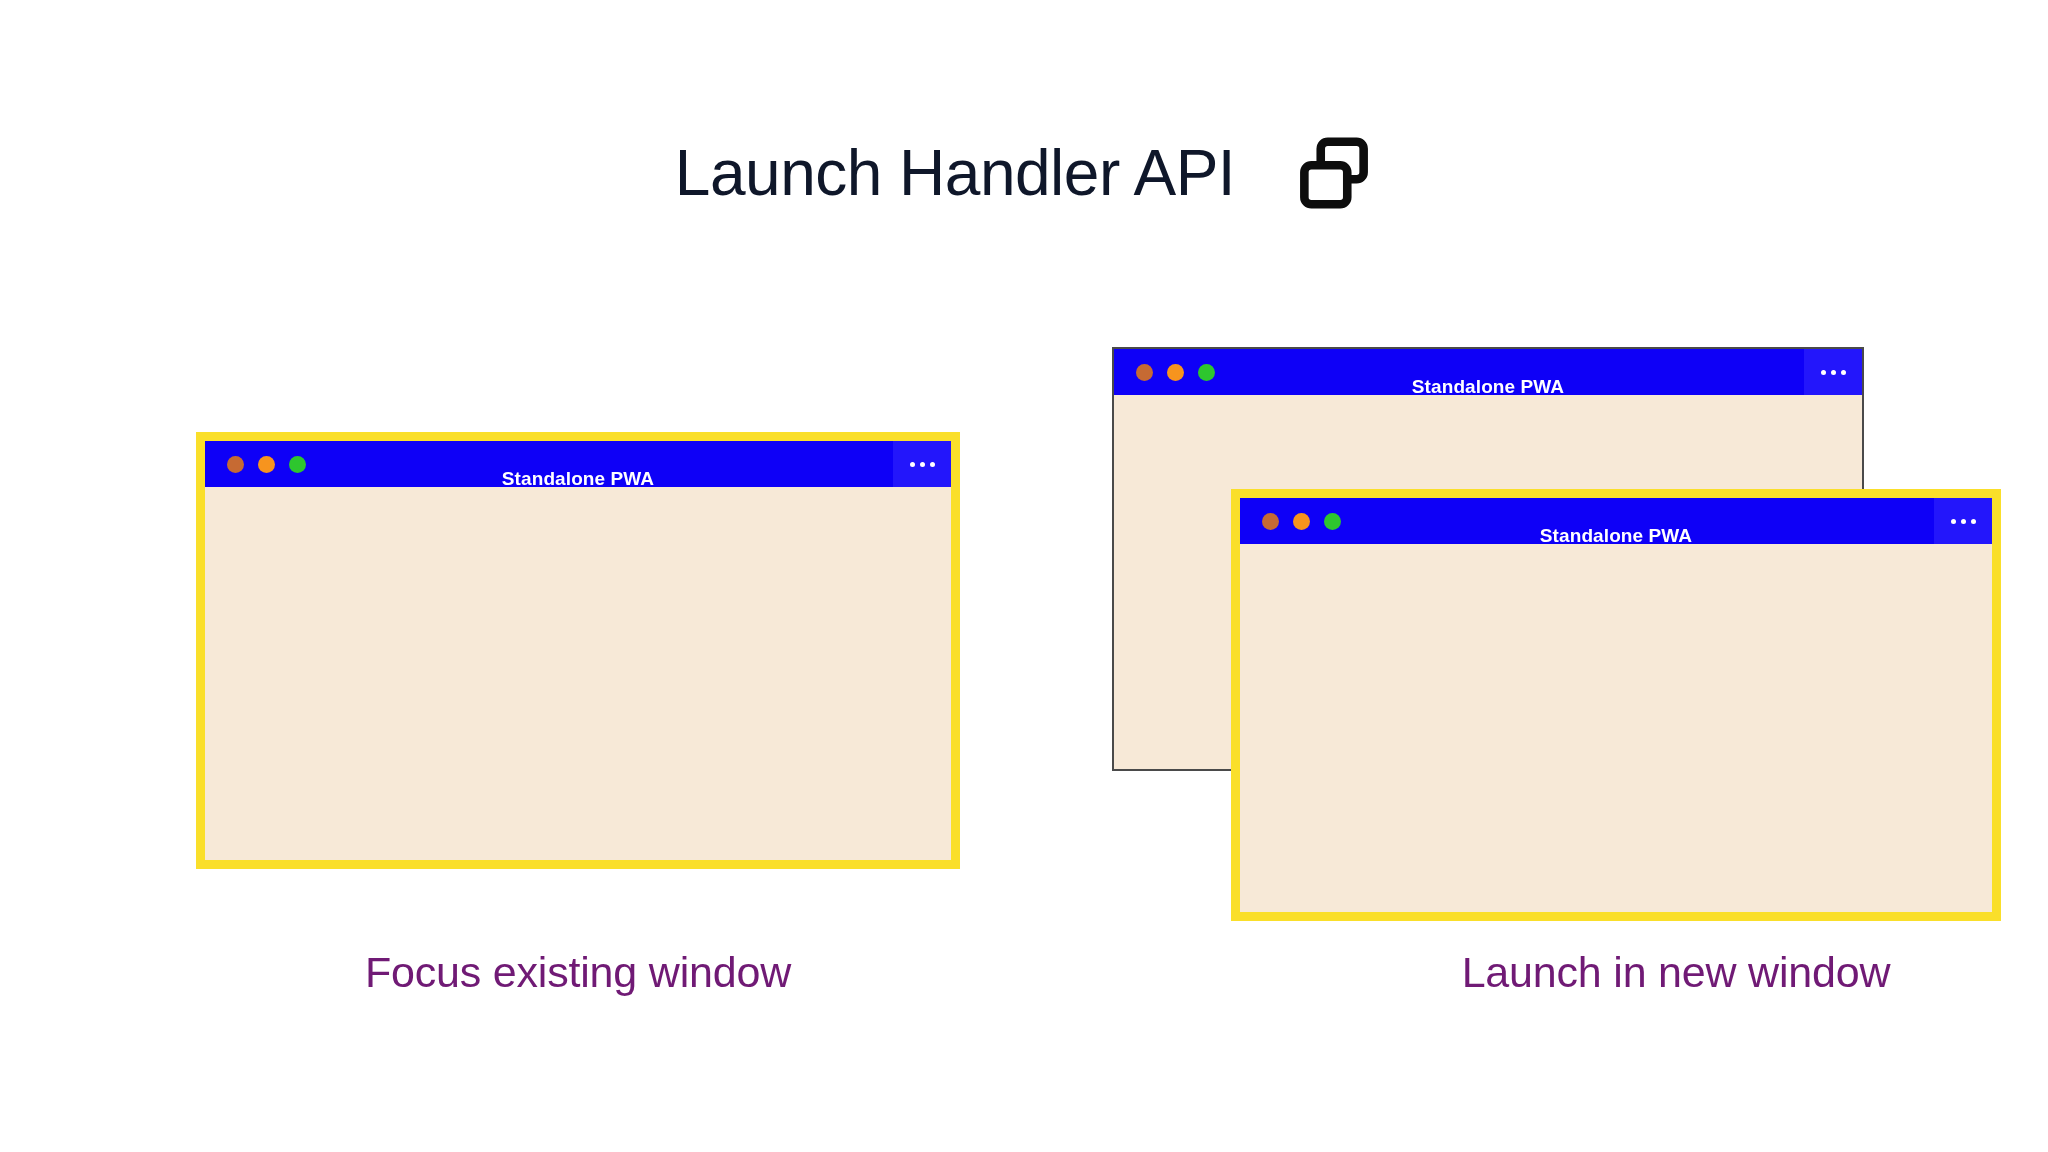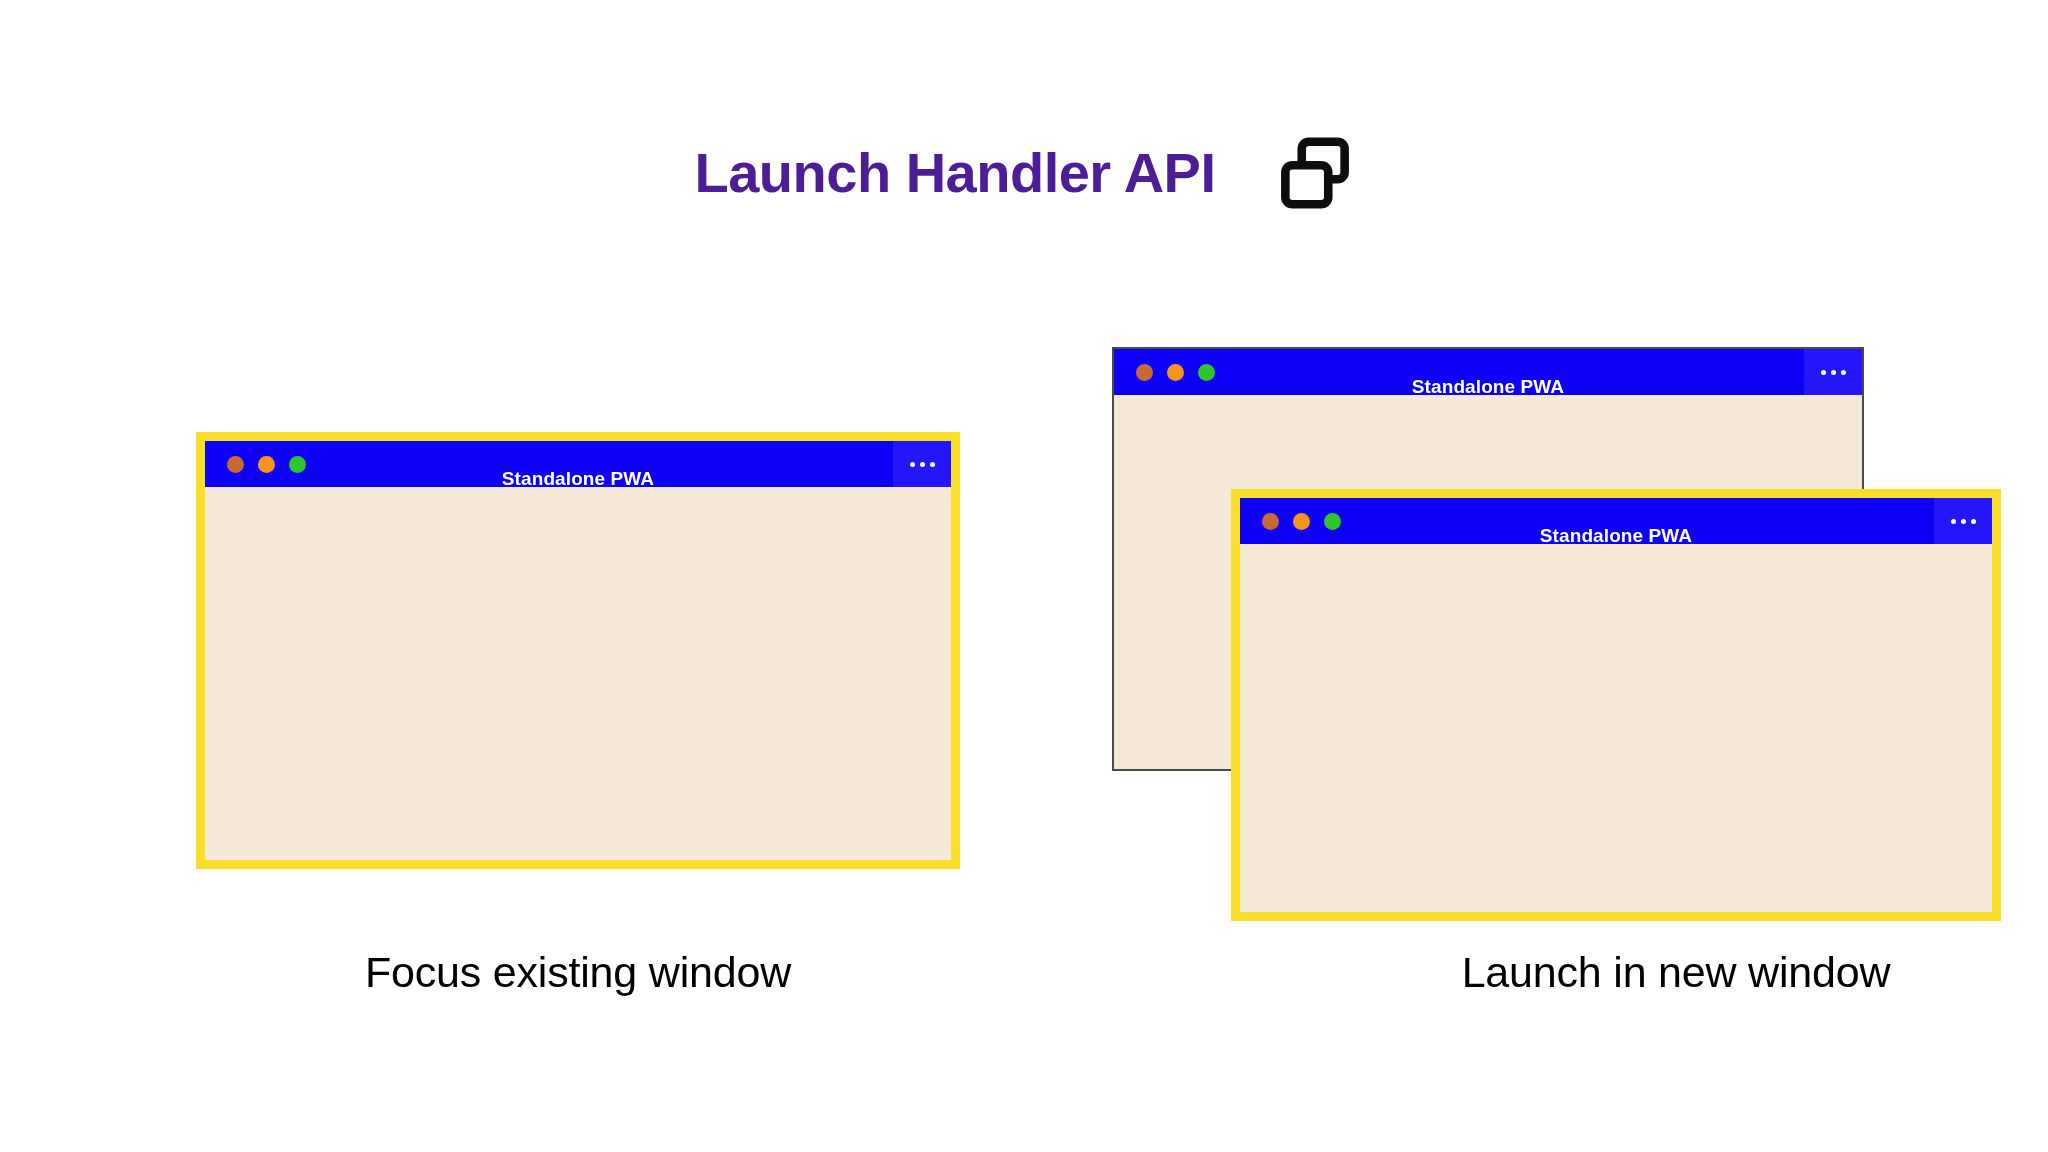--- a/index.html
+++ b/index.html
@@ -22,24 +22,24 @@
     left: 0;
     top: 118px;
     width: 2048px;
     height: 110px;
     display: flex;
     align-items: center;
     justify-content: center;
     gap: 60px;
   }
   .header-title {
-    font-size: 56px;
-    font-weight: 700;
+    font-size: 64px;
+    font-weight: 400;
     letter-spacing: -0.5px;
-    color: #4c1d95;
+    color: #0f172a;
     line-height: 1;
     white-space: nowrap;
   }
   .header-icon {
     width: 78px;
     height: 78px;
     display: block;
     flex: 0 0 auto;
   }
 
@@ -149,21 +149,21 @@
     width: 770px;
     height: 432px;
   }
 
   
   .caption {
     position: absolute;
     text-align: center;
     font-size: 43px;
     font-weight: 400;
-    color: #000000;
+    color: #701a75;
     letter-spacing: -0.2px;
     white-space: nowrap;
   }
   #caption-focus {
     left: 196px;
     top: 948px;
     width: 764px;
   }
   #caption-new {
     left: 1291px;

